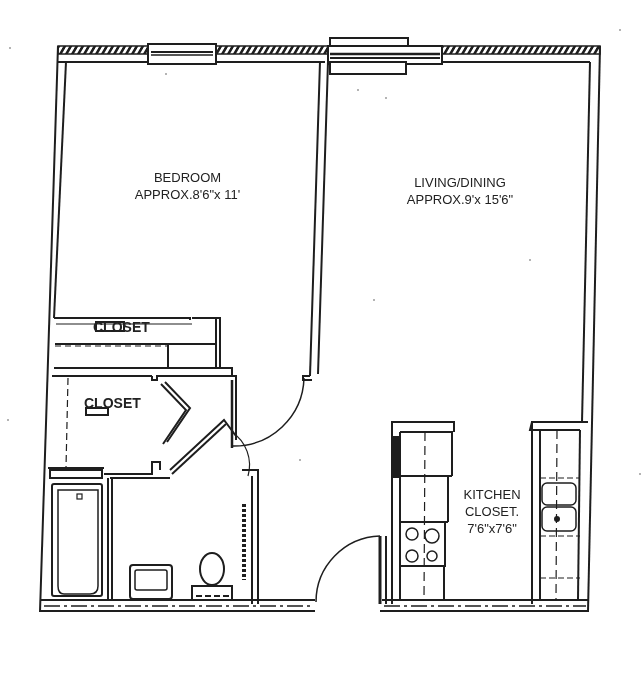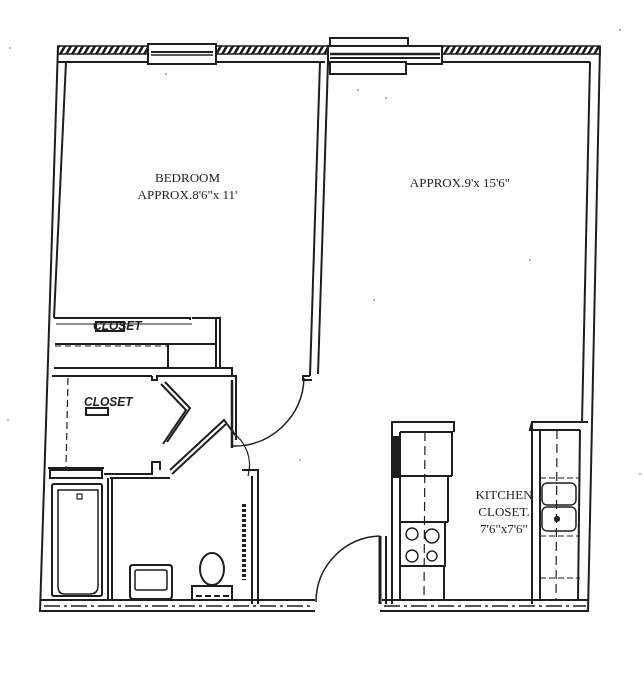--- a/index.html
+++ b/index.html
@@ -1,33 +1,32 @@
 <!DOCTYPE html>
 <html><head>
 <meta charset="utf-8">
 <style>
   html, body { margin: 0; padding: 0; background: #ffffff; }
   body { width: 644px; height: 674px; position: relative; overflow: hidden; }
   #plan { position: absolute; left: 0; top: 0; width: 644px; height: 674px; }
   .room-label {
     position: absolute;
-    font-family: Liberation Serif, serif;
+    font-family: Liberation Sans, sans-serif;
     font-size: 13px;
     line-height: 17px;
     color: #222222;
     text-align: center;
     white-space: nowrap;
   }
   .room-label span { display: block; }
   .closet-label {
     position: absolute;
     font-family: "Liberation Sans", "DejaVu Sans", sans-serif;
-    font-size: 12px;
+    font-size: 14px;
     font-weight: bold;
-    font-style: italic;
     color: #222222;
     white-space: nowrap;
   }
 </style>
 </head>
 <body>
 
 <svg id="plan" viewBox="0 0 644 674" xmlns="http://www.w3.org/2000/svg">
   <defs>
     <pattern id="hatch" patternUnits="userSpaceOnUse" width="6" height="8" patternTransform="skewX(-30)">
@@ -199,23 +198,24 @@
       <circle cx="300" cy="460" r="0.8"></circle>
   </g>
 </svg>
 
 <div class="room-label" style="left:100px; top:169px; width:175px;">
   <span>BEDROOM</span>
   <span>APPROX.8'6"x 11'</span>
 </div>
 
 <div class="room-label" style="left:370px; top:174px; width:180px;">
+  <span>LIVING/DINING</span>
   <span>APPROX.9'x 15'6"</span>
 </div>
 
-<div class="room-label" style="left:448px; top:486px; width:88px;padding-left:12px;">
+<div class="room-label" style="left:448px; top:486px; width:88px;">
   <span>KITCHEN</span>
   <span>CLOSET.</span>
   <span>7'6"x7'6"</span>
 </div>
 
 <div class="closet-label" style="left:93px; top:319px;">CLOSET</div>
 <div class="closet-label" style="left:84px; top:395px;">CLOSET</div>
 
 </body></html>

